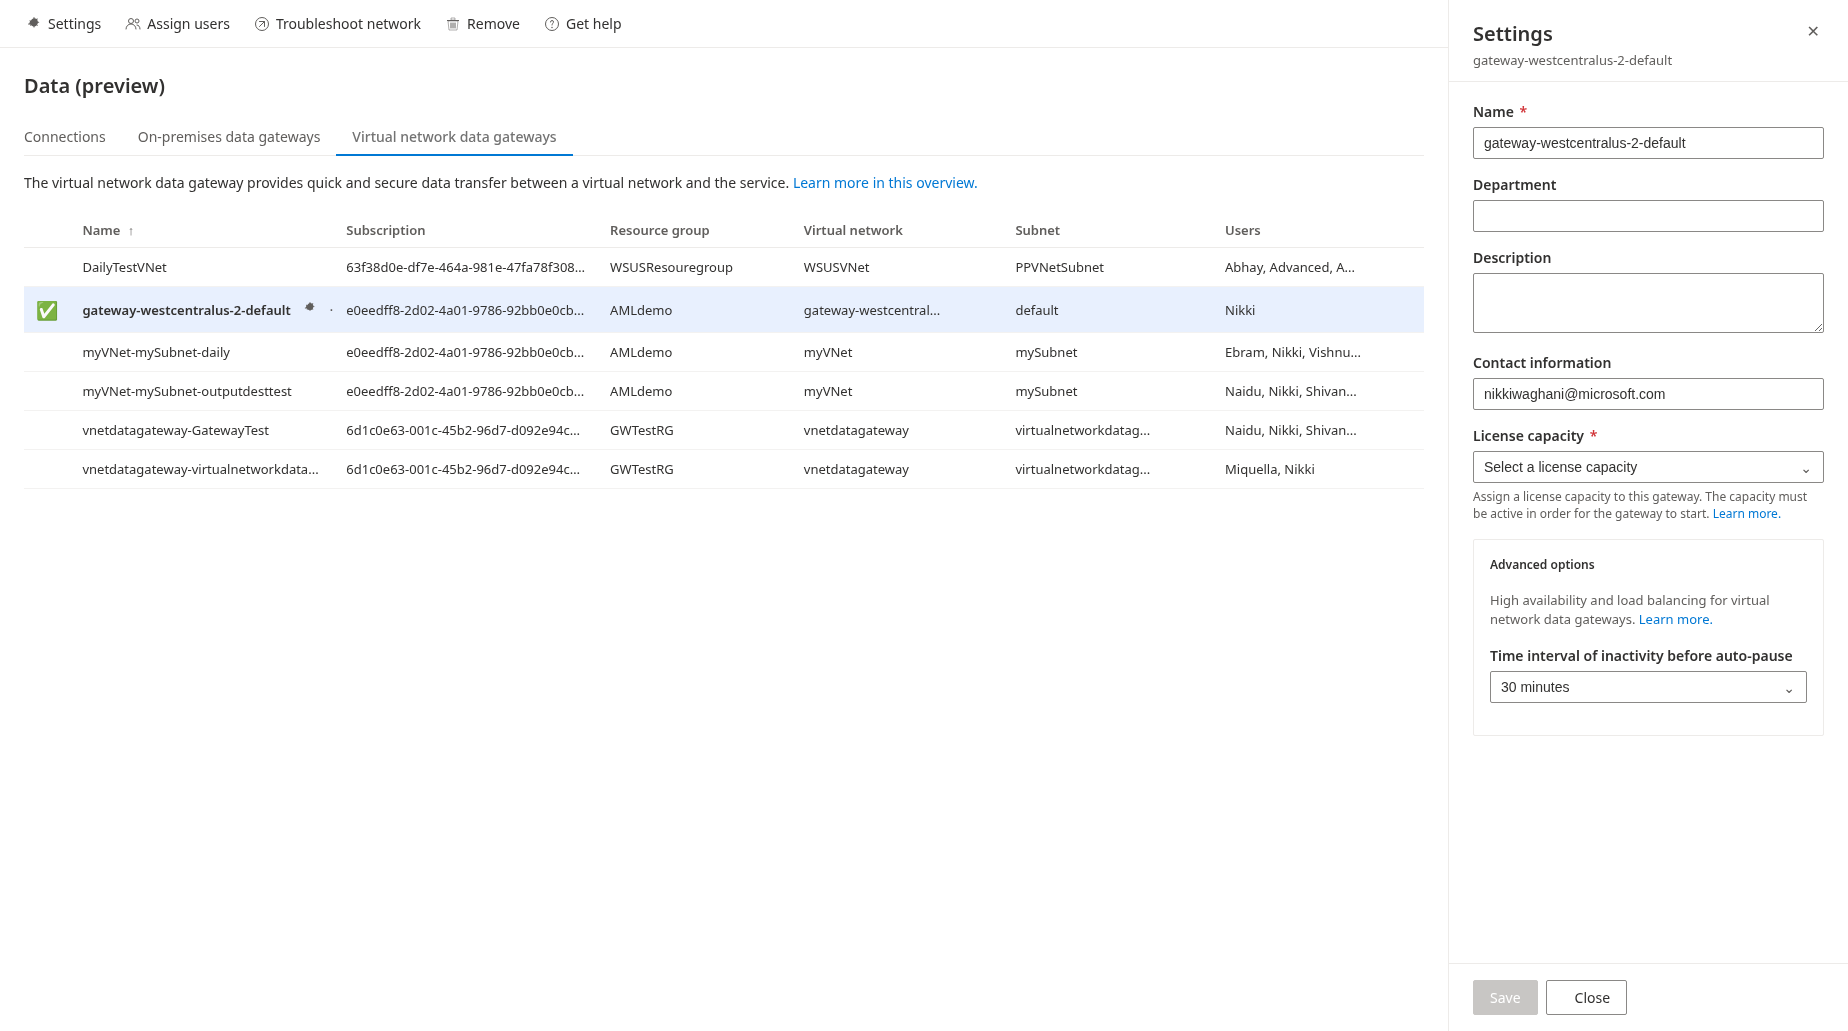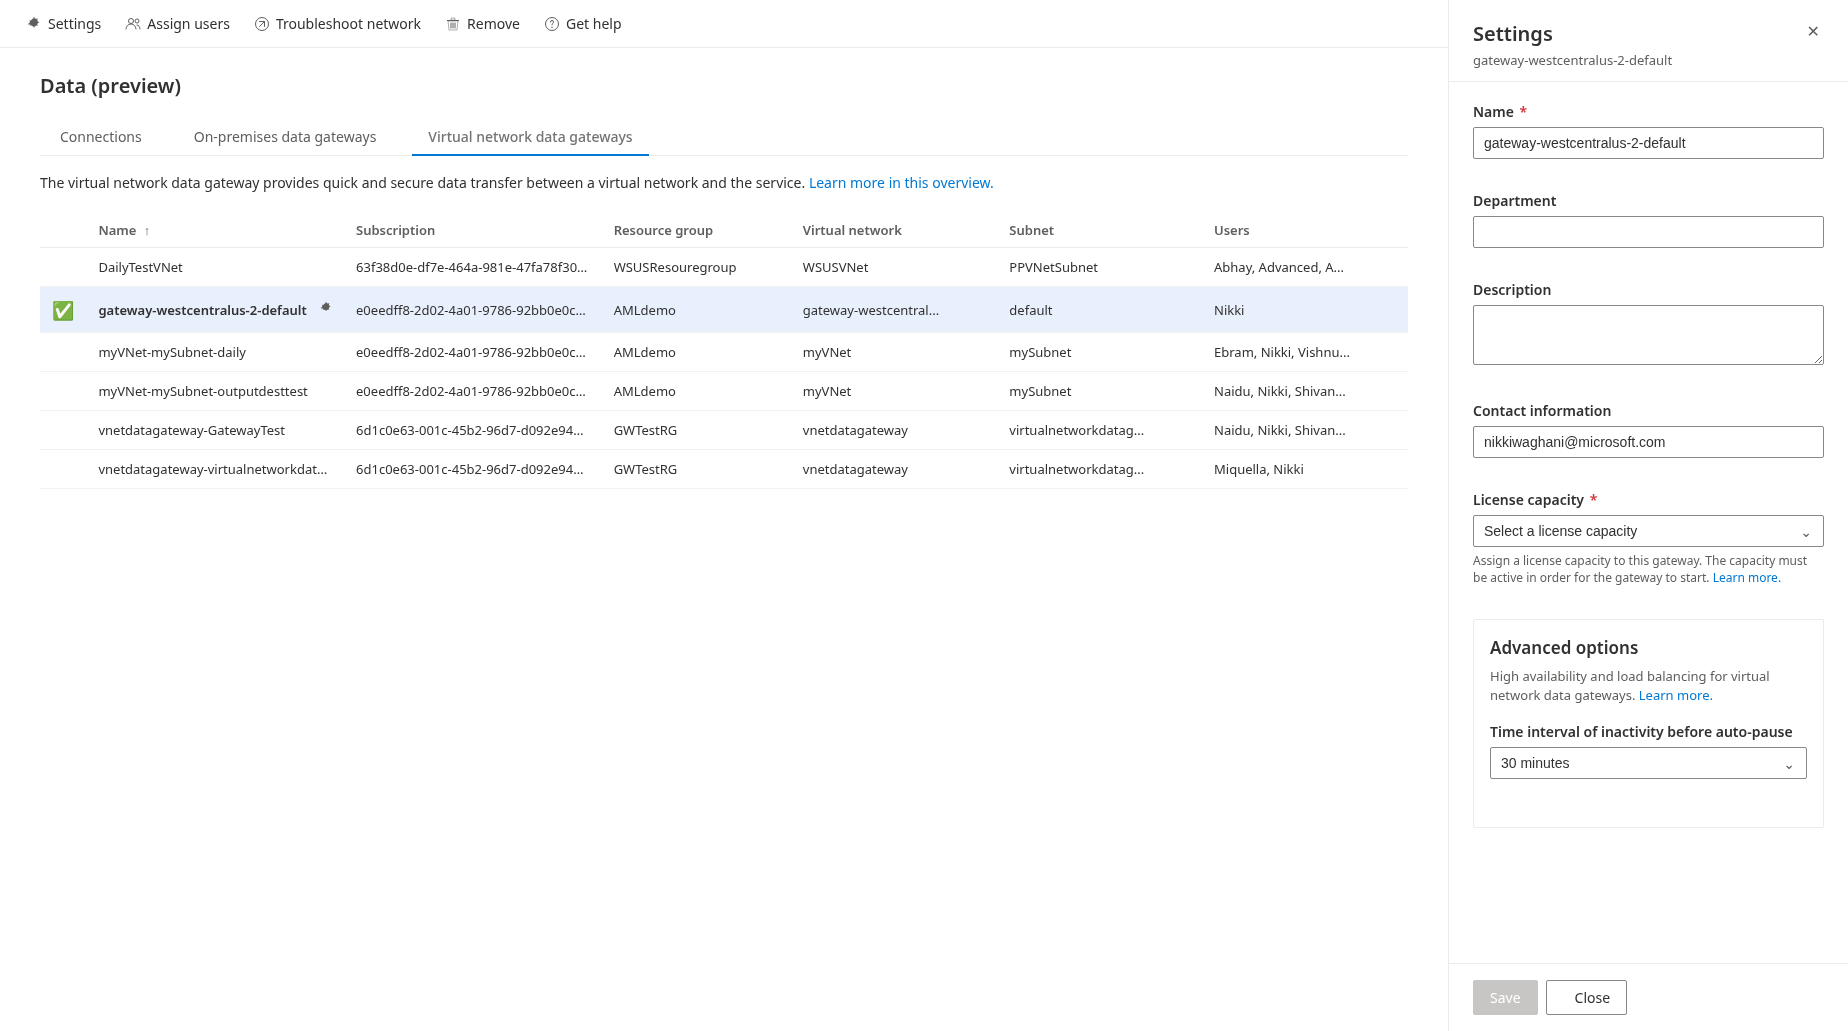--- a/index.html
+++ b/index.html
@@ -7,26 +7,26 @@
     
     
     .main-content { flex: 1; display: flex; flex-direction: column; overflow: hidden; background: #fff; }
     
     
     .toolbar { display: flex; align-items: center; gap: 4px; padding: 8px 16px; border-bottom: 1px solid #edebe9; }
     .toolbar-item { display: flex; align-items: center; gap: 6px; padding: 6px 10px; cursor: pointer; color: #323130; font-size: 14px; border-radius: 2px; }
     .toolbar-icon { width: 16px; height: 16px; display: inline-flex; align-items: center; justify-content: center; }
     
     
-    .page-body { padding: 24px 40px; flex: 1; overflow-y: auto; }
+    .page-body { padding: 24px 24px; flex: 1; overflow-y: auto; }
     .page-title { font-size: 20px; font-weight: 600; margin-bottom: 20px; color: #323130; }
     
     
     .tabs { display: flex; gap: 0; border-bottom: 1px solid #edebe9; margin-bottom: 16px; }
-    .tab { padding: 8px 16px; cursor: pointer; color: #605e5c; font-size: 14px; border-bottom: 2px solid transparent; margin-bottom: -1px; margin-left: 20px; }
+    .tab { padding: 8px 16px; cursor: pointer; color: #605e5c; font-size: 14px; border-bottom: 2px solid transparent; margin-bottom: -1px; }
     .tab:first-child { padding-left: 0; }
     .tab.active { color: #737373; border-bottom-color: #0078d4; font-weight: 500; }
     
     
     .description { font-size: 14px; color: #323130; margin-bottom: 20px; line-height: 1.5; }
     .description a { color: #0078d4; text-decoration: none; }
     
     
     .data-table { width: 100%; border-collapse: collapse; }
     .data-table th { text-align: left; padding: 8px 12px; font-weight: 600; font-size: 13px; color: #605e5c; border-bottom: 1px solid #edebe9; white-space: nowrap; }
@@ -45,37 +45,37 @@
     
     .settings-panel { width: 400px; min-width: 400px; border-left: 1px solid #edebe9; display: flex; flex-direction: column; background: #fff; height: 100%; overflow-y: auto; }
     .panel-header { display: flex; align-items: flex-start; justify-content: space-between; padding: 20px 24px 12px; border-bottom: 1px solid #edebe9; }
     .panel-title { font-size: 20px; font-weight: 600; color: #323130; }
     .panel-subtitle { font-size: 13px; color: #605e5c; margin-top: 4px; }
     .panel-close-btn { background: none; border: none; cursor: pointer; font-size: 16px; color: #605e5c; padding: 4px; line-height: 1; border-radius: 2px; }
     
     .panel-body { padding: 20px 24px; flex: 1; }
     
     
-    .form-group { margin-bottom: 32px; }
+    .form-group { margin-bottom: 16px; }
     .form-label { font-size: 14px; font-weight: 600; color: #323130; margin-bottom: 6px; display: block; }
     .form-label .required { color: #d13438; margin-left: 2px; }
     .form-input { width: 100%; border: 1px solid #8a8886; border-radius: 2px; padding: 7px 10px; font-size: 14px; color: #323130; outline: none; }
     .form-textarea { width: 100%; border: 1px solid #8a8886; border-radius: 2px; padding: 7px 10px; font-size: 14px; color: #323130; outline: none; resize: vertical; min-height: 60px; }
     
     
     .form-select { width: 100%; border: 1px solid #8a8886; border-radius: 2px; padding: 7px 10px; font-size: 14px; color: #323130; background: #fff; appearance: none; cursor: pointer; outline: none; }
     .select-wrapper { position: relative; }
     .select-wrapper::after { content: '⌄'; position: absolute; right: 12px; top: 50%; transform: translateY(-50%); pointer-events: none; font-size: 14px; color: #605e5c; }
     
     .help-text { font-size: 12px; color: #605e5c; margin-top: 6px; line-height: 1.4; }
     .help-text a { color: #0078d4; text-decoration: none; }
     
     
     .advanced-options-box { border: 1px solid #edebe9; border-radius: 2px; padding: 16px; margin-top: 8px; }
-    .advanced-options-title { font-size: 17px; font-weight: 600; color: #323130; margin-bottom: 8px; }
+    .advanced-options-title { font-size: 12px; font-weight: 600; color: #323130; margin-bottom: 18px; }
     .advanced-options-desc { font-size: 13px; color: #605e5c; margin-bottom: 16px; line-height: 1.5; }
     .advanced-options-desc a { color: #0078d4; text-decoration: none; }
     
     
     .slider-container { display: flex; align-items: center; gap: 12px; margin-top: 8px; }
     .slider { flex: 1; -webkit-appearance: none; height: 4px; background: #c8c6c4; border-radius: 2px; outline: none; cursor: pointer; }
     .slider::-webkit-slider-thumb { -webkit-appearance: none; width: 16px; height: 16px; border-radius: 50%; background: #0078d4; cursor: pointer; border: 2px solid #fff; box-shadow: 0 0 0 1px #0078d4; }
     .slider-value { font-size: 14px; color: #323130; min-width: 20px; }
     .slider-help { font-size: 12px; color: #605e5c; margin-top: 6px; }
     

